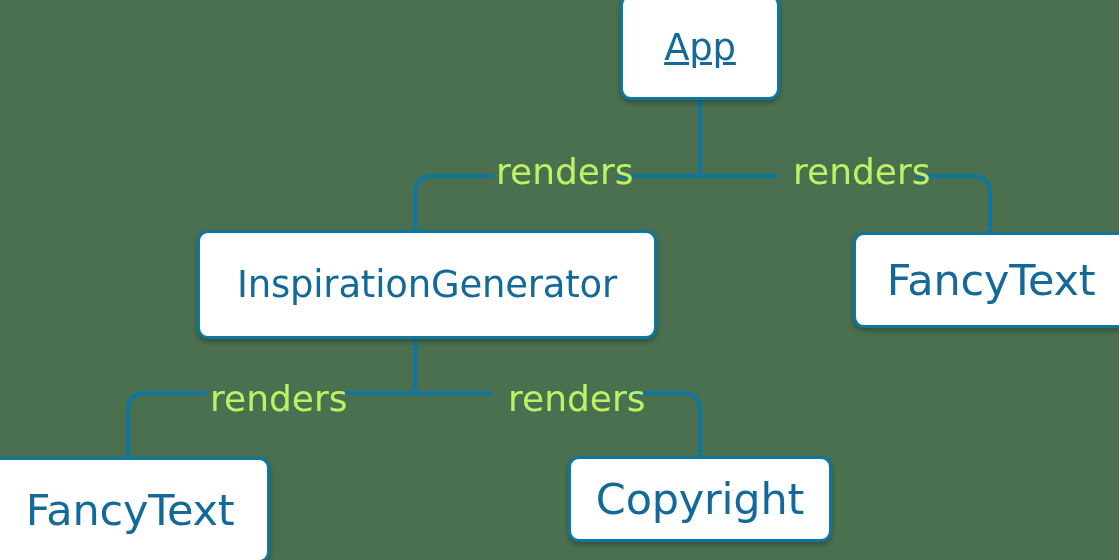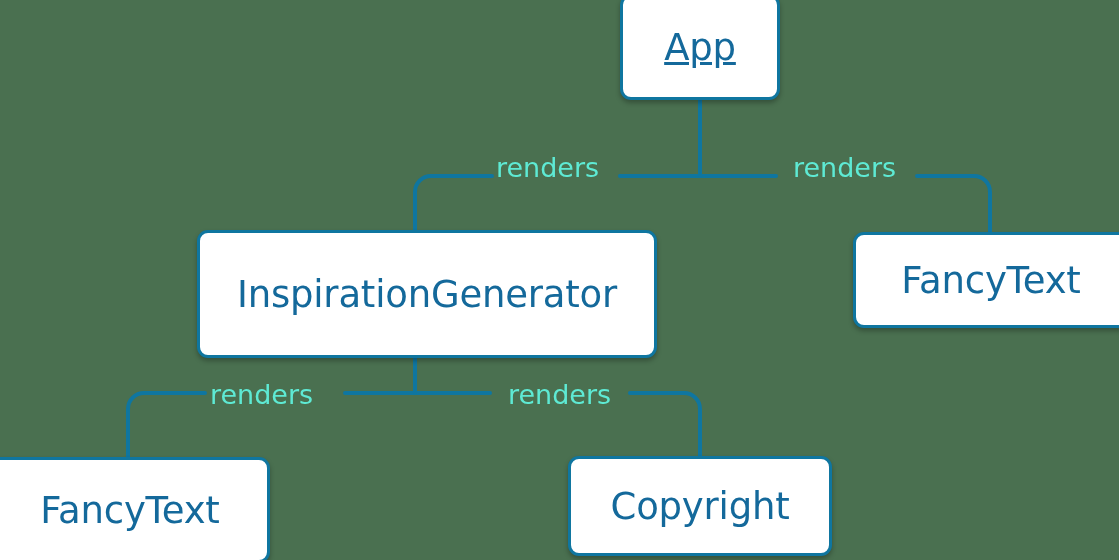--- a/index.html
+++ b/index.html
@@ -32,37 +32,37 @@
     border: 3px solid #0f76a0;
     border-radius: 11px;
     display: flex;
     align-items: center;
     justify-content: center;
     box-shadow: 0 3px 5px rgba(0,0,0,0.28);
     z-index: 2;
   }
   .node-label {
     color: #14699b;
-    font-size: 37px;
+    font-size: 43px;
     line-height: 1;
     white-space: nowrap;
     letter-spacing: -0.2px;
   }
   .node-app        { left: 620px; top: -6px;  width: 160px; height: 106px; }
   .node-app .node-label { font-size: 37px; text-decoration: underline; }
-  .node-inspgen    { left: 197px; top: 230px; width: 460px; height: 128px; }
+  .node-inspgen    { left: 197px; top: 230px; width: 460px; height: 109px; }
   .node-inspgen .node-label { font-size: 37px; }
   .node-fancy-right{ left: 853px; top: 232px; width: 276px; height: 96px; }
   .node-fancy-left { left: -10px; top: 457px; width: 280px; height: 106px; }
-  .node-copyright  { left: 568px; top: 456px; width: 264px; height: 100px; }
+  .node-copyright  { left: 568px; top: 456px; width: 264px; height: 86px; }
 
   .edge-label {
     position: absolute;
-    color: #5eead4;
-    font-size: 27px;
+    color: #bef264;
+    font-size: 36px;
     line-height: 1;
     white-space: nowrap;
     z-index: 3;
   }
   .edge-label-tl { left: 496px; top: 154px; }
   .edge-label-tr { left: 793px; top: 154px; }
   .edge-label-bl { left: 210px; top: 381px; }
   .edge-label-br { left: 508px; top: 381px; }
 </style>
 </head>

